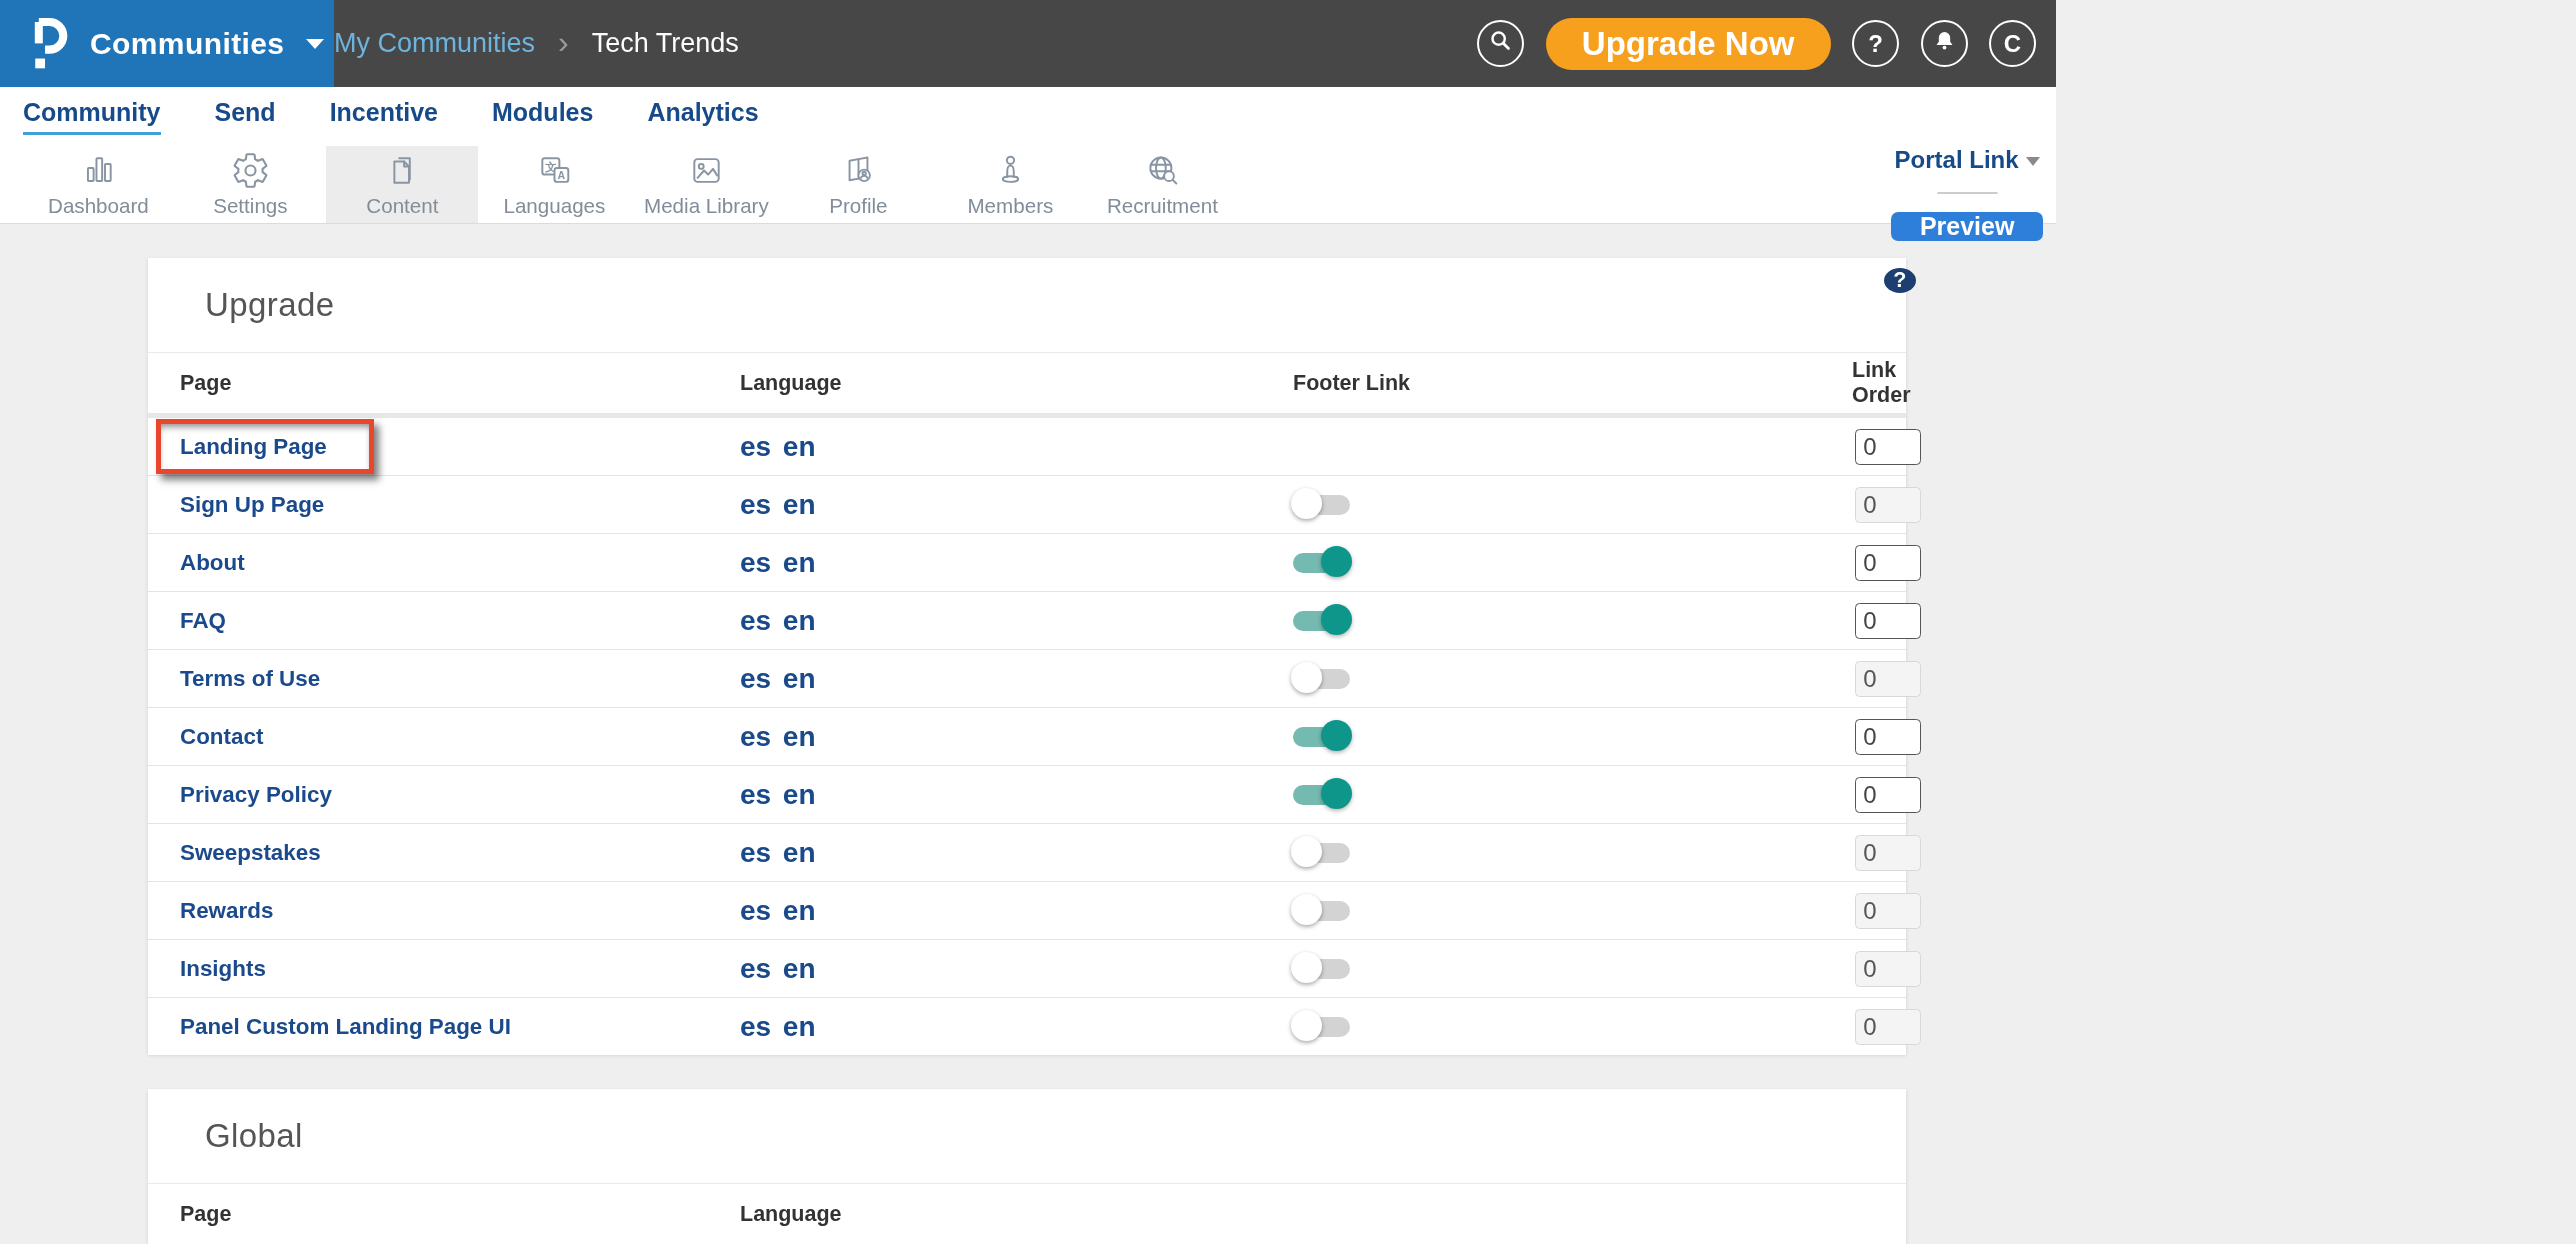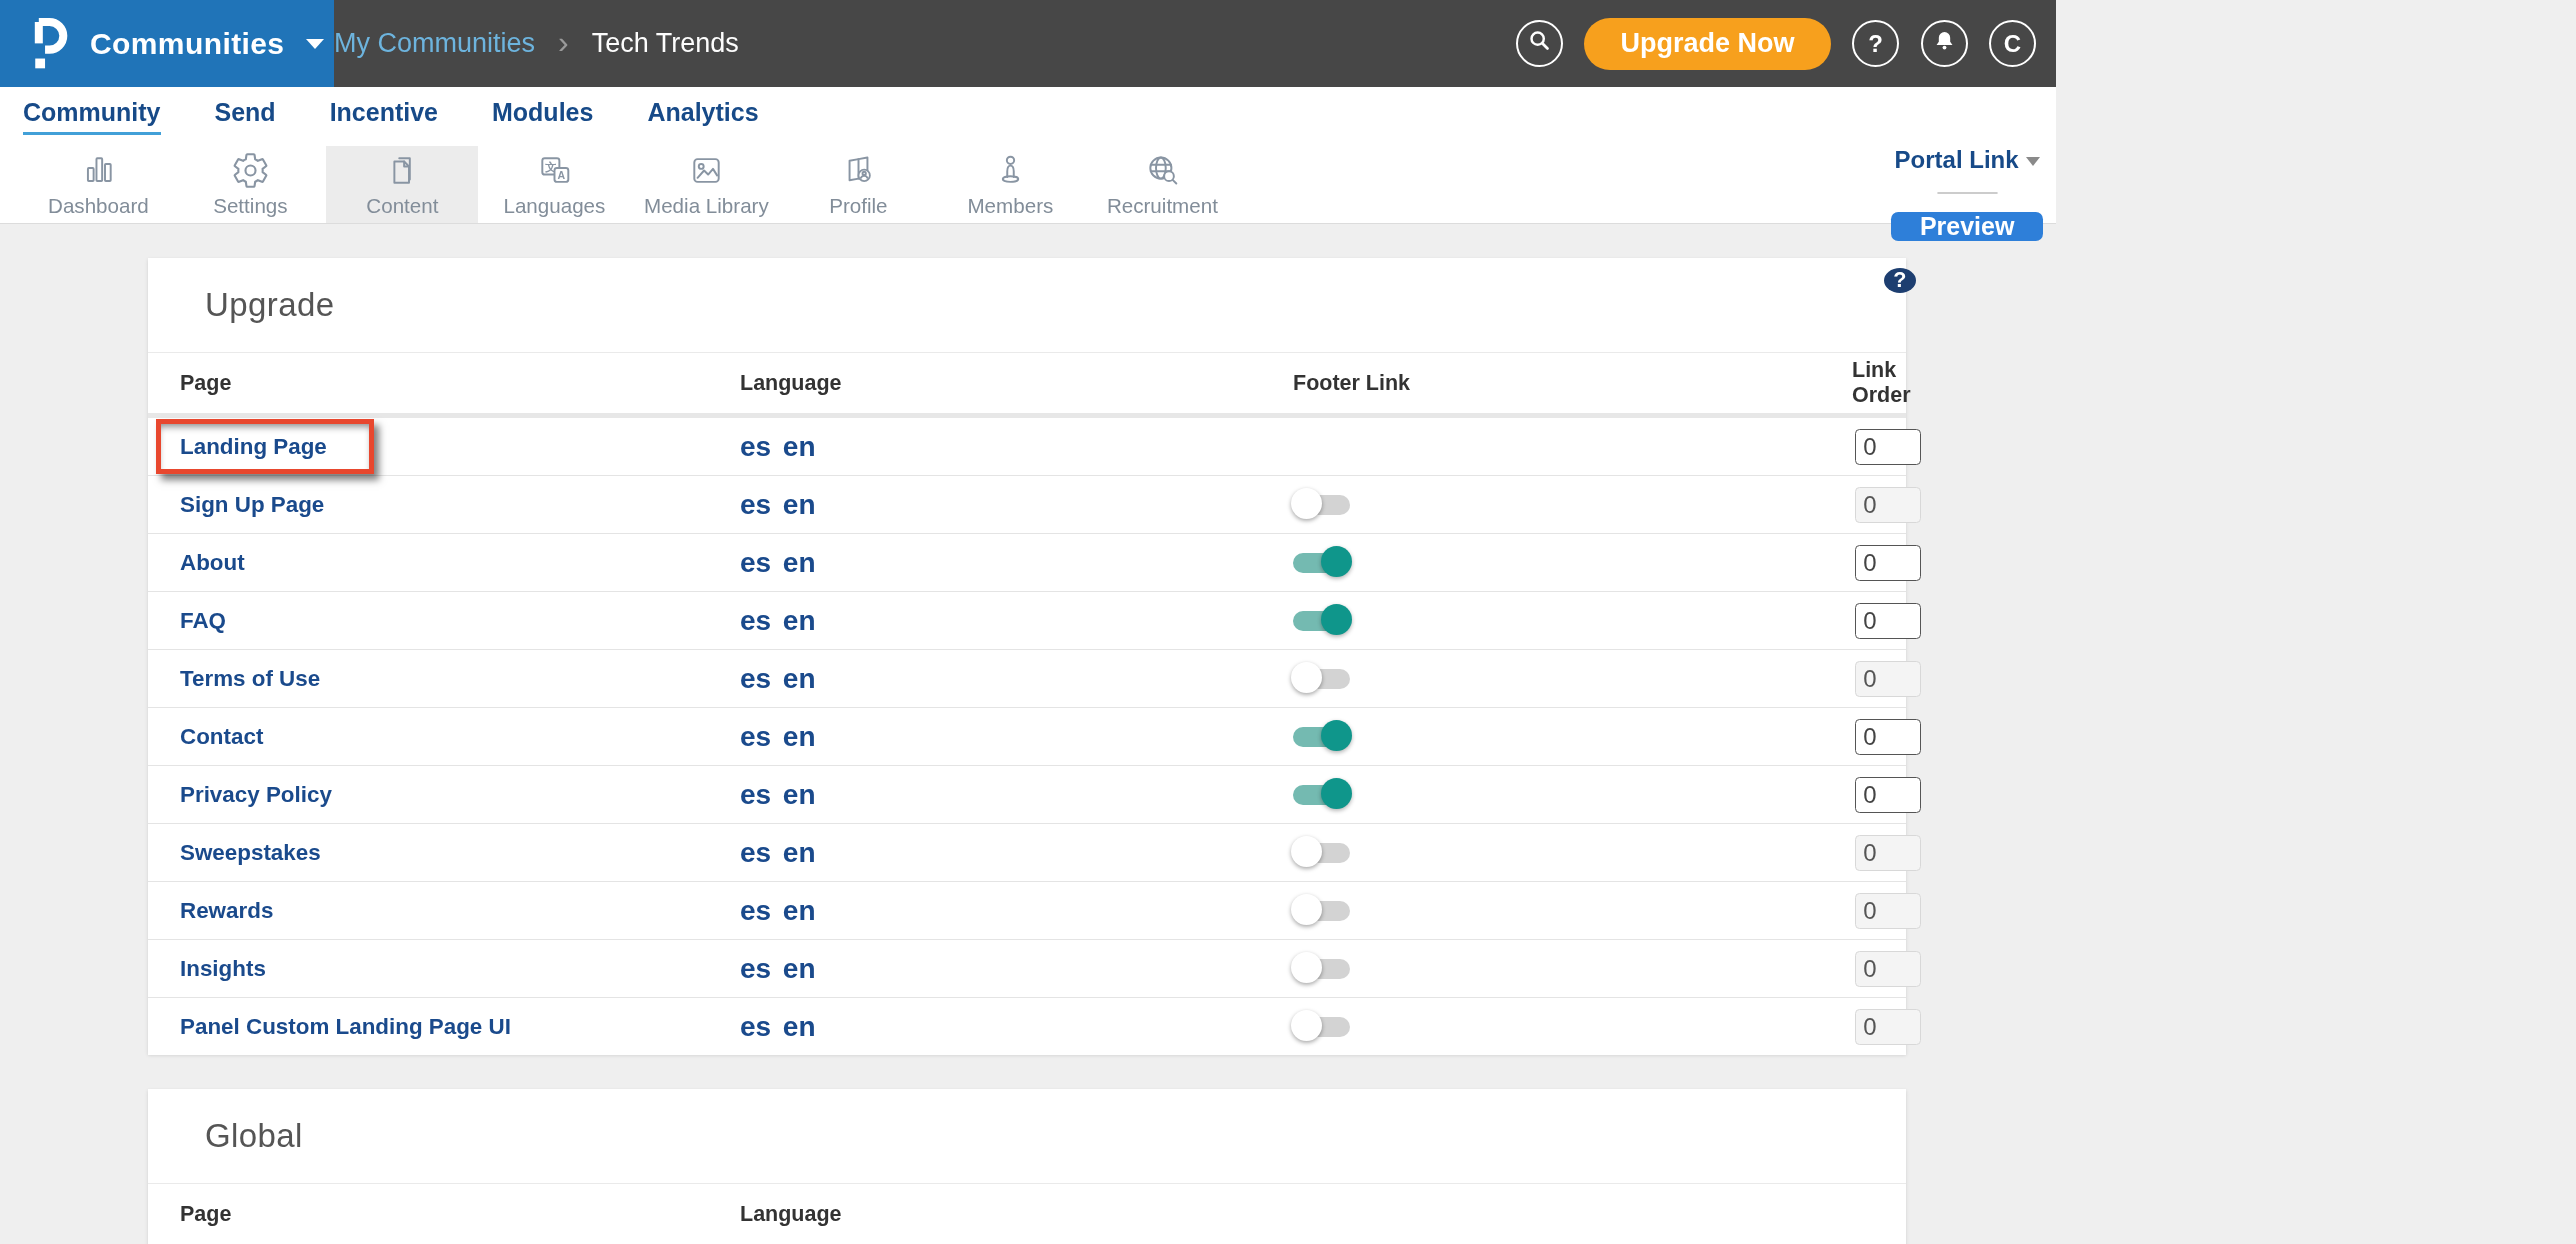--- a/index.html
+++ b/index.html
@@ -10,21 +10,21 @@
   .topbar{height:87px;background:#474747;display:flex;align-items:center;position:relative;}
   .brand{width:334px;height:100%;background:#2074b8;display:flex;align-items:center;padding-left:27px;box-sizing:border-box;gap:18px;cursor:pointer;}
   .brand-name{color:#fff;font-size:30px;font-weight:600;letter-spacing:0.4px;}
   .brand-caret{width:0;height:0;border-left:9px solid transparent;border-right:9px solid transparent;border-top:10.8px solid #fff;margin-left:3.6px;}
   .breadcrumb{display:flex;align-items:center;gap:23px;font-size:27px;}
   .crumb-parent{color:#6db4de;cursor:pointer;text-decoration:none;}
   .crumb-sep{color:#9a9a9a;font-size:32px;line-height:1;margin-top:-3.6px;}
   .crumb-current{color:#fdfdfd;}
   .topbar-right{margin-left:auto;display:flex;align-items:center;gap:21.5px;padding-right:20px;}
   .circle-btn{width:47px;height:47px;border:2.7px solid #fff;border-radius:50%;background:transparent;display:flex;align-items:center;justify-content:center;color:#fff;font-size:24px;font-weight:700;box-sizing:border-box;cursor:pointer;}
-  .upgrade-btn{height:52px;padding:0 36px;border:none;border-radius:26px;background:#f7a01d;color:#fff;font-size:27px;font-weight:700;cursor:pointer;}
+  .upgrade-btn{height:52px;padding:0 36px;border:none;border-radius:26px;background:#f7a01d;color:#fff;font-size:33px;font-weight:700;cursor:pointer;}
 
   
   .nav-tabs{height:59px;background:#fff;display:flex;align-items:center;padding-left:23px;gap:54px;}
   .nav-tab{font-size:25px;font-weight:600;color:#174a88;padding-bottom:5.4px;border-bottom:3.6px solid transparent;cursor:pointer;}
   .nav-tab.active{border-bottom-color:#41a0d8;}
 
   
   .toolbar{height:77px;background:#fff;border-bottom:0.9px solid #dcdcdc;display:flex;align-items:stretch;padding-left:22.4px;position:relative;box-sizing:content-box;}
   .tool-item{width:152px;display:flex;flex-direction:column;align-items:center;justify-content:center;gap:4.5px;cursor:pointer;}
   .tool-item.active{background:#ececec;}

